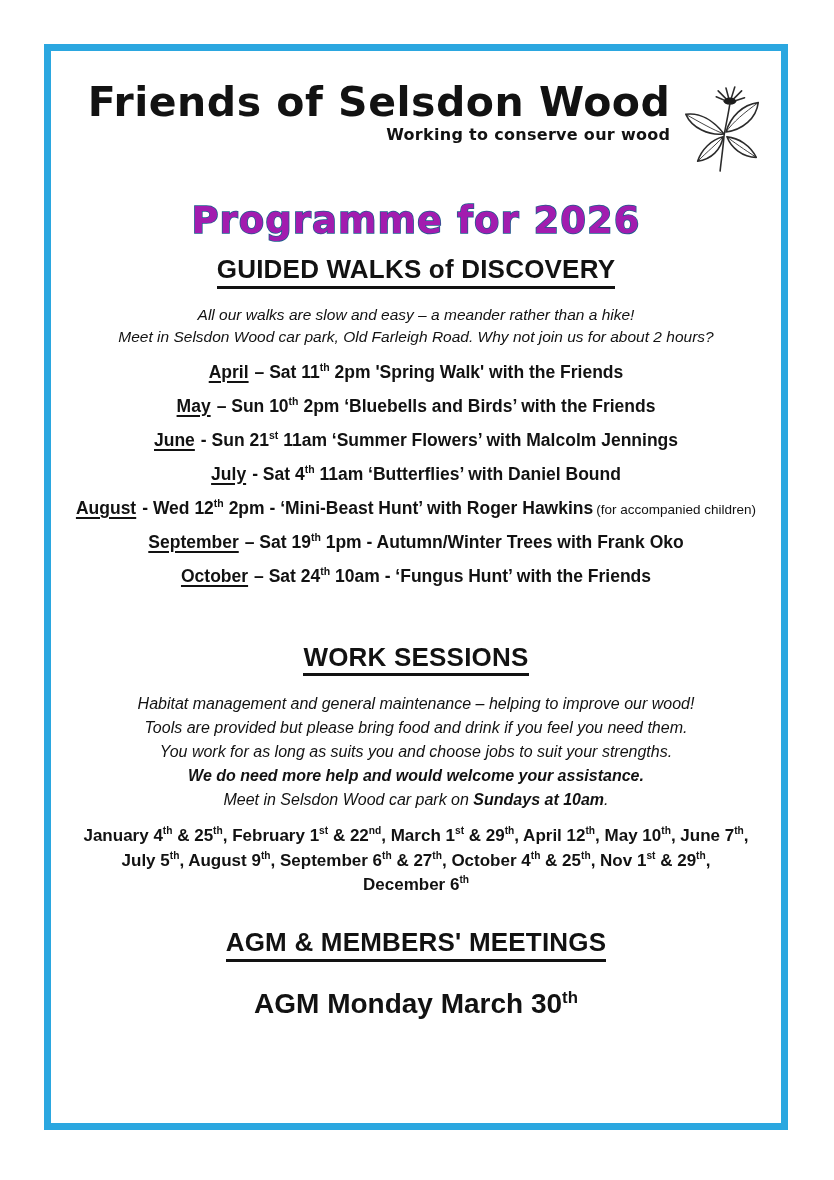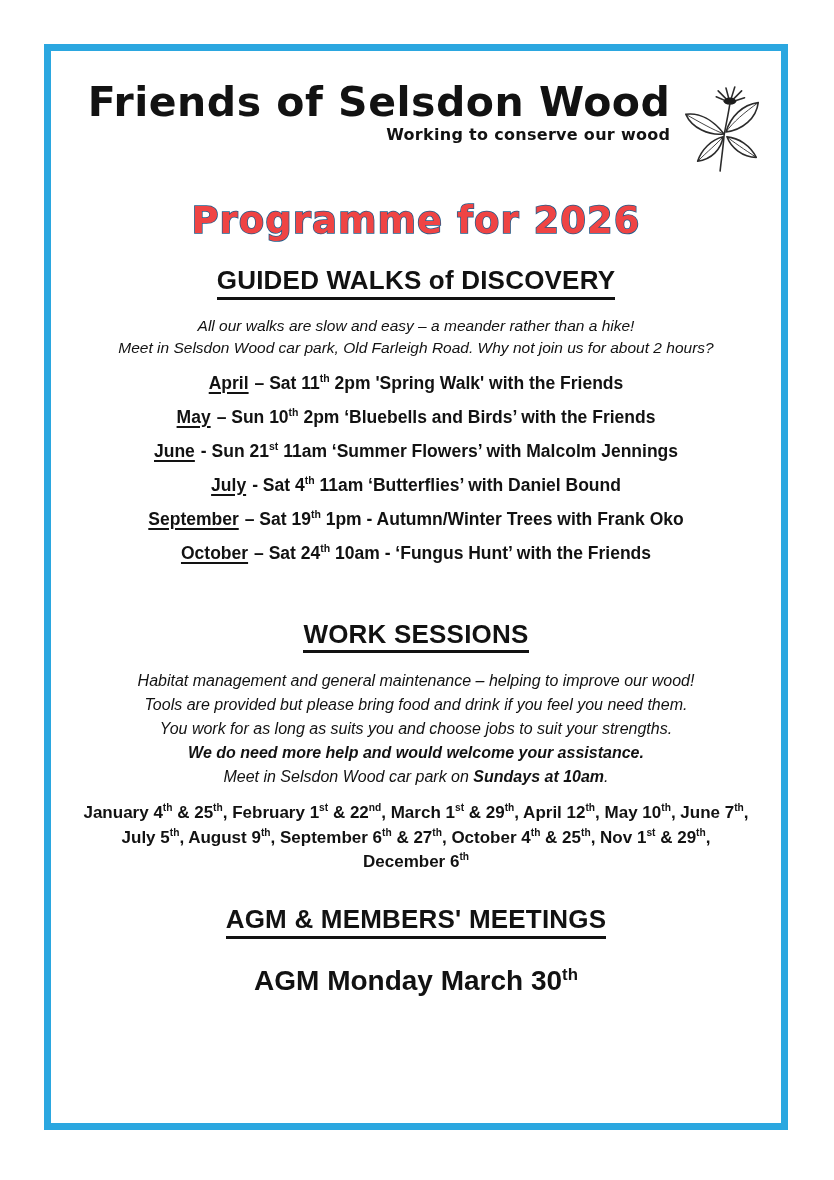--- a/index.html
+++ b/index.html
@@ -21,28 +21,28 @@
     font-size:41px;letter-spacing:0.5px;line-height:1.05;white-space:nowrap;
   }
   .tagline{
     font-family:"DejaVu Sans", sans-serif;font-weight:700;font-size:16px;
     margin-top:1px;letter-spacing:0.3px;
   }
   .logo{flex:0 0 auto;margin-top:4px;}
   .programme{
     margin:24px 0 6px;font-family:"DejaVu Sans", sans-serif;font-weight:800;
     font-size:37px;letter-spacing:1px;
-    color:#ef4444;-webkit-text-stroke:1.5px #1d5d8c;paint-order:stroke fill;
+    color:#a21caf;-webkit-text-stroke:1.5px #1d5d8c;paint-order:stroke fill;
   }
   
   .sec-heading{
     margin:26px auto 0;font-size:26px;font-weight:800;letter-spacing:0.2px;
     display:inline-block;border-bottom:3px solid #121212;padding-bottom:2px;line-height:1.1;
   }
-  .sec-heading.walks{margin-top:18px;}
+  .sec-heading.walks{margin-top:7px;}
   
   .ital{font-style:italic;font-size:15.5px;line-height:1.45;}
   .walk-intro{margin-top:15px;}
   .work-intro{margin-top:16px;font-size:16px;line-height:1.5;}
   .bold-ital{font-weight:700;}
   
   .walk-list{margin-top:6px;}
   .walk{font-size:17.5px;font-weight:700;margin-top:13px;line-height:1.2;}
   .walk .month{text-decoration:underline;text-decoration-thickness:2px;text-underline-offset:3px;margin-right:6px;}
   .walk .note{font-size:13.5px;font-weight:400;margin-left:3px;}
@@ -95,20 +95,23 @@
       <div class="walk">
         <span class="month">May</span><span>– Sun 10<sup>th</sup> 2pm ‘Bluebells and Birds’ with the Friends</span>
       </div>
       <div class="walk">
         <span class="month">June</span><span>- Sun 21<sup>st</sup> 11am ‘Summer Flowers’ with Malcolm Jennings</span>
       </div>
       <div class="walk">
         <span class="month">July</span><span>- Sat 4<sup>th</sup> 11am ‘Butterflies’ with Daniel Bound</span>
       </div>
       <div class="walk">
+        <span class="month">August</span><span>- Wed 12<sup>th</sup> 2pm - ‘Mini-Beast Hunt’ with Roger Hawkins</span><span class="note">(for accompanied children)</span>
+      </div>
+      <div class="walk">
         <span class="month">September</span><span>– Sat 19<sup>th</sup> 1pm - Autumn/Winter Trees with Frank Oko</span>
       </div>
       <div class="walk">
         <span class="month">October</span><span>– Sat 24<sup>th</sup> 10am - ‘Fungus Hunt’ with the Friends</span>
       </div>
     </div>
   </div>
 
   <div style="margin-top:30px;">
     <div><span class="sec-heading">WORK SESSIONS</span></div>

